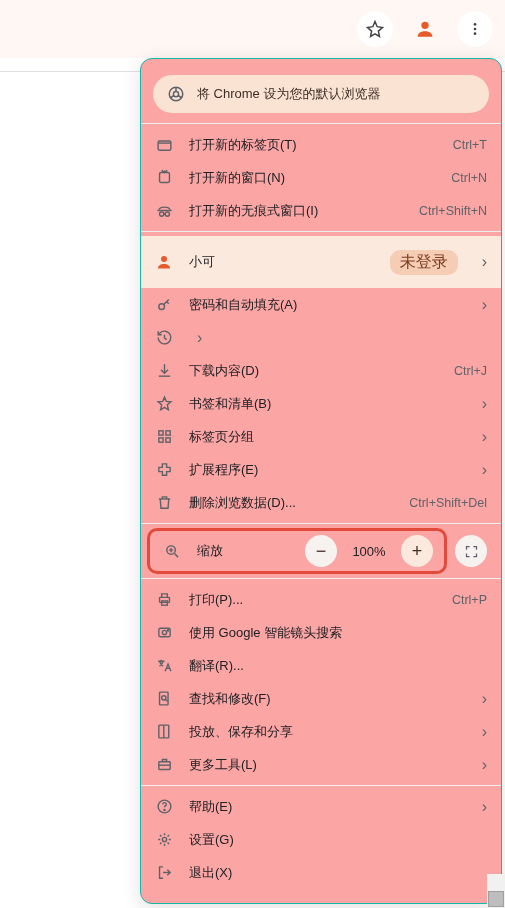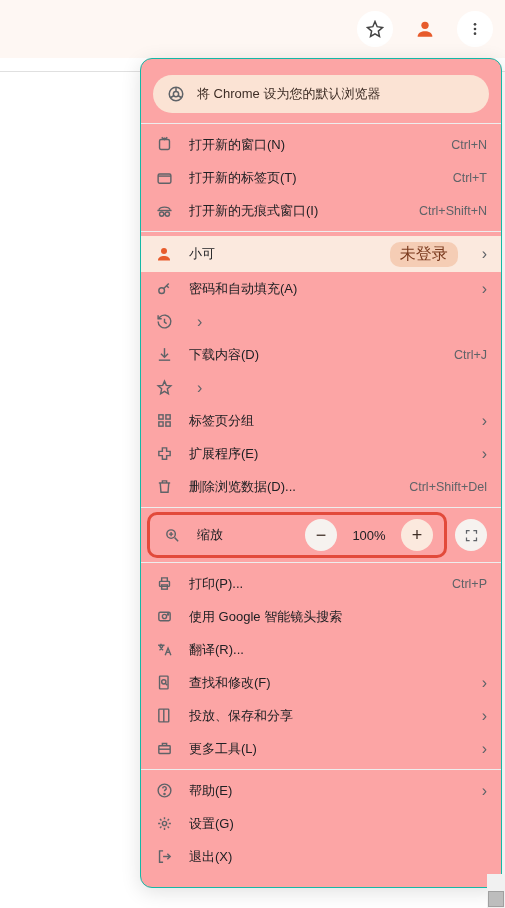--- a/index.html
+++ b/index.html
@@ -96,21 +96,21 @@
     font-size: 12.5px;
     margin-left: auto;
   }
   .row .chev {
     color: #5f6368;
     font-size: 16px;
     margin-left: 8px;
   }
   .row.profile-row {
     background: #fbe9de;
-    height: 36px;
+    height: 52px;
   }
   .row.profile-row .badge {
     background: #f5cdb5;
     color: #7a3a1e;
     border-radius: 10px;
     padding: 2px 10px;
     font-size: 16px;
   }
   .zoom-wrap {
     position: relative;
@@ -198,36 +198,36 @@
         <circle cx="12" cy="12" r="3.5"></circle>
         <path d="M12 3v5.5M4.5 17l5-3M19.5 17l-5-3"></path>
       </svg>
     <span>将 Chrome 设为您的默认浏览器</span>
   </div>
 
   <div class="section">
     <div class="row">
       <span class="icon">
           <svg width="17" height="17" viewBox="0 0 24 24" fill="none" stroke="#5f6368" stroke-width="2">
+            <rect x="3" y="7" width="18" height="13" rx="2"></rect>
+            <path d="M3 10h18"></path>
+          </svg>
+        </span>
+      <span class="label">打开新的标签页(T)</span>
+      <span class="shortcut">Ctrl+T</span>
+    </div>
+    <div class="row">
+      <span class="icon">
+          <svg width="17" height="17" viewBox="0 0 24 24" fill="none" stroke="#5f6368" stroke-width="2">
             <rect x="5" y="5" width="14" height="14" rx="2"></rect>
             <path d="M12 5v-3M16 2l-4 3-4-3"></path>
           </svg>
         </span>
       <span class="label">打开新的窗口(N)</span>
       <span class="shortcut">Ctrl+N</span>
-    </div>
-    <div class="row">
-      <span class="icon">
-          <svg width="17" height="17" viewBox="0 0 24 24" fill="none" stroke="#5f6368" stroke-width="2">
-            <rect x="3" y="7" width="18" height="13" rx="2"></rect>
-            <path d="M3 10h18"></path>
-          </svg>
-        </span>
-      <span class="label">打开新的标签页(T)</span>
-      <span class="shortcut">Ctrl+T</span>
     </div>
     <div class="row">
       <span class="icon">
           <svg width="17" height="17" viewBox="0 0 24 24" fill="none" stroke="#5f6368" stroke-width="2">
             <path d="M4 11c2-5 14-5 16 0"></path>
             <path d="M2 12h20"></path>
             <circle cx="8" cy="17" r="3"></circle>
             <circle cx="16" cy="17" r="3"></circle>
             <path d="M11 17h2"></path>
           </svg>
@@ -279,20 +279,21 @@
         </span>
       <span class="label">下载内容(D)</span>
       <span class="shortcut">Ctrl+J</span>
     </div>
     <div class="row">
       <span class="icon">
           <svg width="17" height="17" viewBox="0 0 24 24" fill="none" stroke="#5f6368" stroke-width="2">
             <path d="M12 3l2.5 6 6.5.5-5 4.3L17.5 21 12 17.5 6.5 21 8 13.8 3 9.5l6.5-.5z"></path>
           </svg>
         </span>
+      <span class="label">书签和清单(B)</span>
       <span class="chev">›</span>
     </div>
     <div class="row">
       <span class="icon">
           <svg width="17" height="17" viewBox="0 0 24 24" fill="none" stroke="#5f6368" stroke-width="2">
             <rect x="4" y="4" width="6" height="6"></rect>
             <rect x="14" y="4" width="6" height="6"></rect>
             <rect x="4" y="14" width="6" height="6"></rect>
             <rect x="14" y="14" width="6" height="6"></rect>
           </svg>

